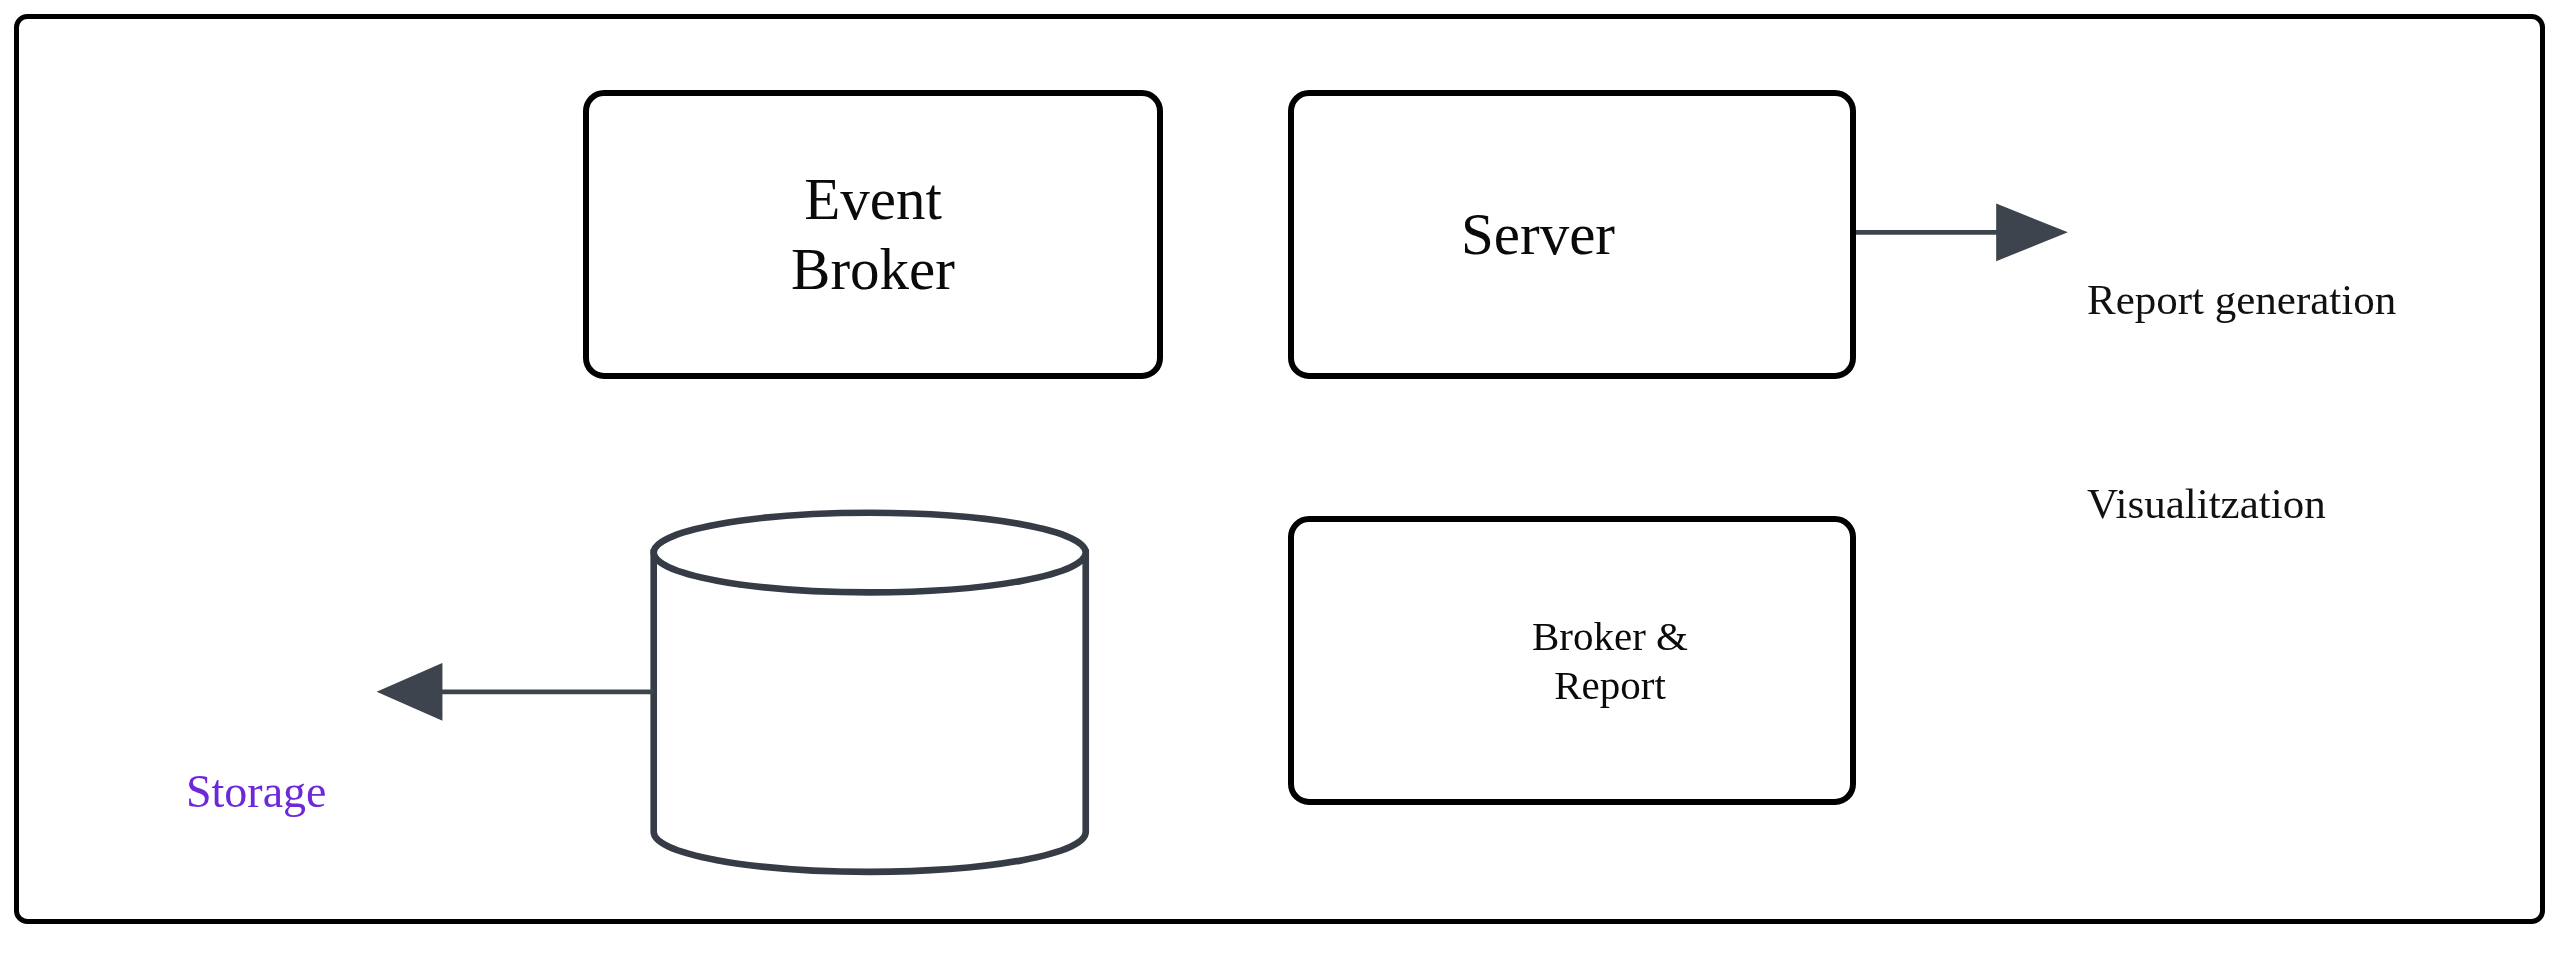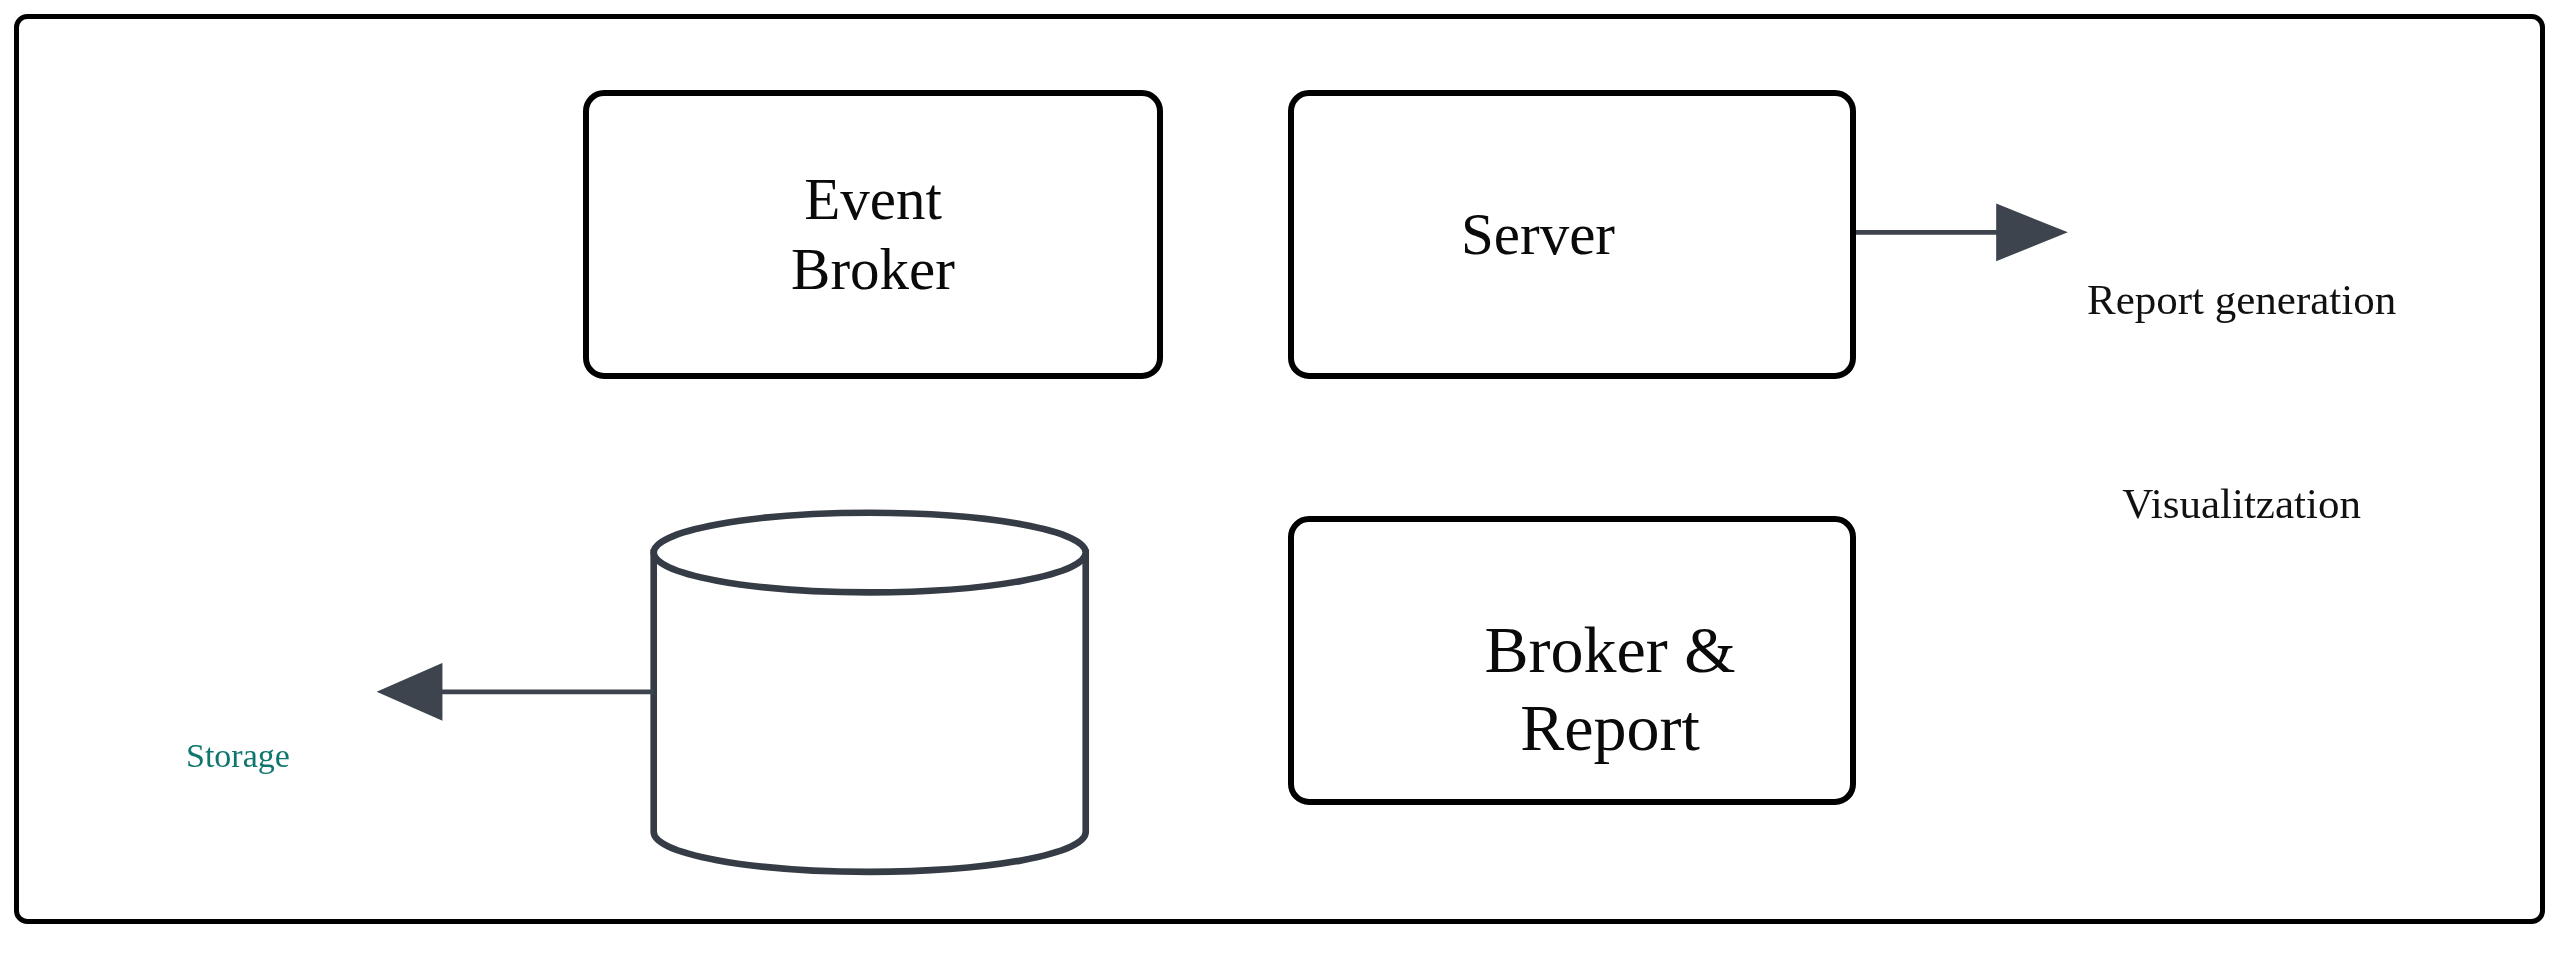--- a/index.html
+++ b/index.html
@@ -60,21 +60,21 @@
     border-radius: 21px;
     box-sizing: border-box;
     background: #ffffff;
   }
   #box-event-manager { left: 583px;  top: 90px;  width: 580px; height: 289px; }
   #box-server        { left: 1288px; top: 90px;  width: 568px; height: 289px; }
   #box-broker-queue  { left: 1288px; top: 516px; width: 568px; height: 289px; }
 
   #label-event-manager { left: 583px;  top: 90px;  width: 580px; height: 289px; font-size: 59px; }
   #label-server        { left: 1288px; top: 90px;  width: 500px; height: 289px; font-size: 59px; }
-  #label-broker-queue  { left: 1288px; top: 516px; width: 644px; height: 289px; font-size: 66px; margin-top: 28px; }
+  #label-broker-queue  { left: 1288px; top: 516px; width: 644px; height: 289px; font-size: 41px; }
 
   
   #label-database {
     left: 652px;
     top: 606px;
     width: 436px;
     height: 152px;
     font-size: 59px;
   }
 
@@ -85,28 +85,27 @@
     font-family: "Liberation Serif", "DejaVu Serif", serif;
     white-space: pre;
     pointer-events: none;
   }
   #annot-outputs {
     left: 2087px;
     top: 130px;
     font-size: 43px;
     line-height: 1.58;
     color: #111111;
-    text-align: center;
   }
   #annot-storage {
     left: 186px;
     top: 654px;
-    font-size: 34px;
+    font-size: 46px;
     line-height: 1.2;
-    color: #0f766e;
+    color: #6d28d9;
   }
 </style>
 </head>
 <body>
 
 <div id="canvas">
 
   <svg id="svg-layer" viewBox="0 0 2719 1016" xmlns="http://www.w3.org/2000/svg">
 
     <g>

